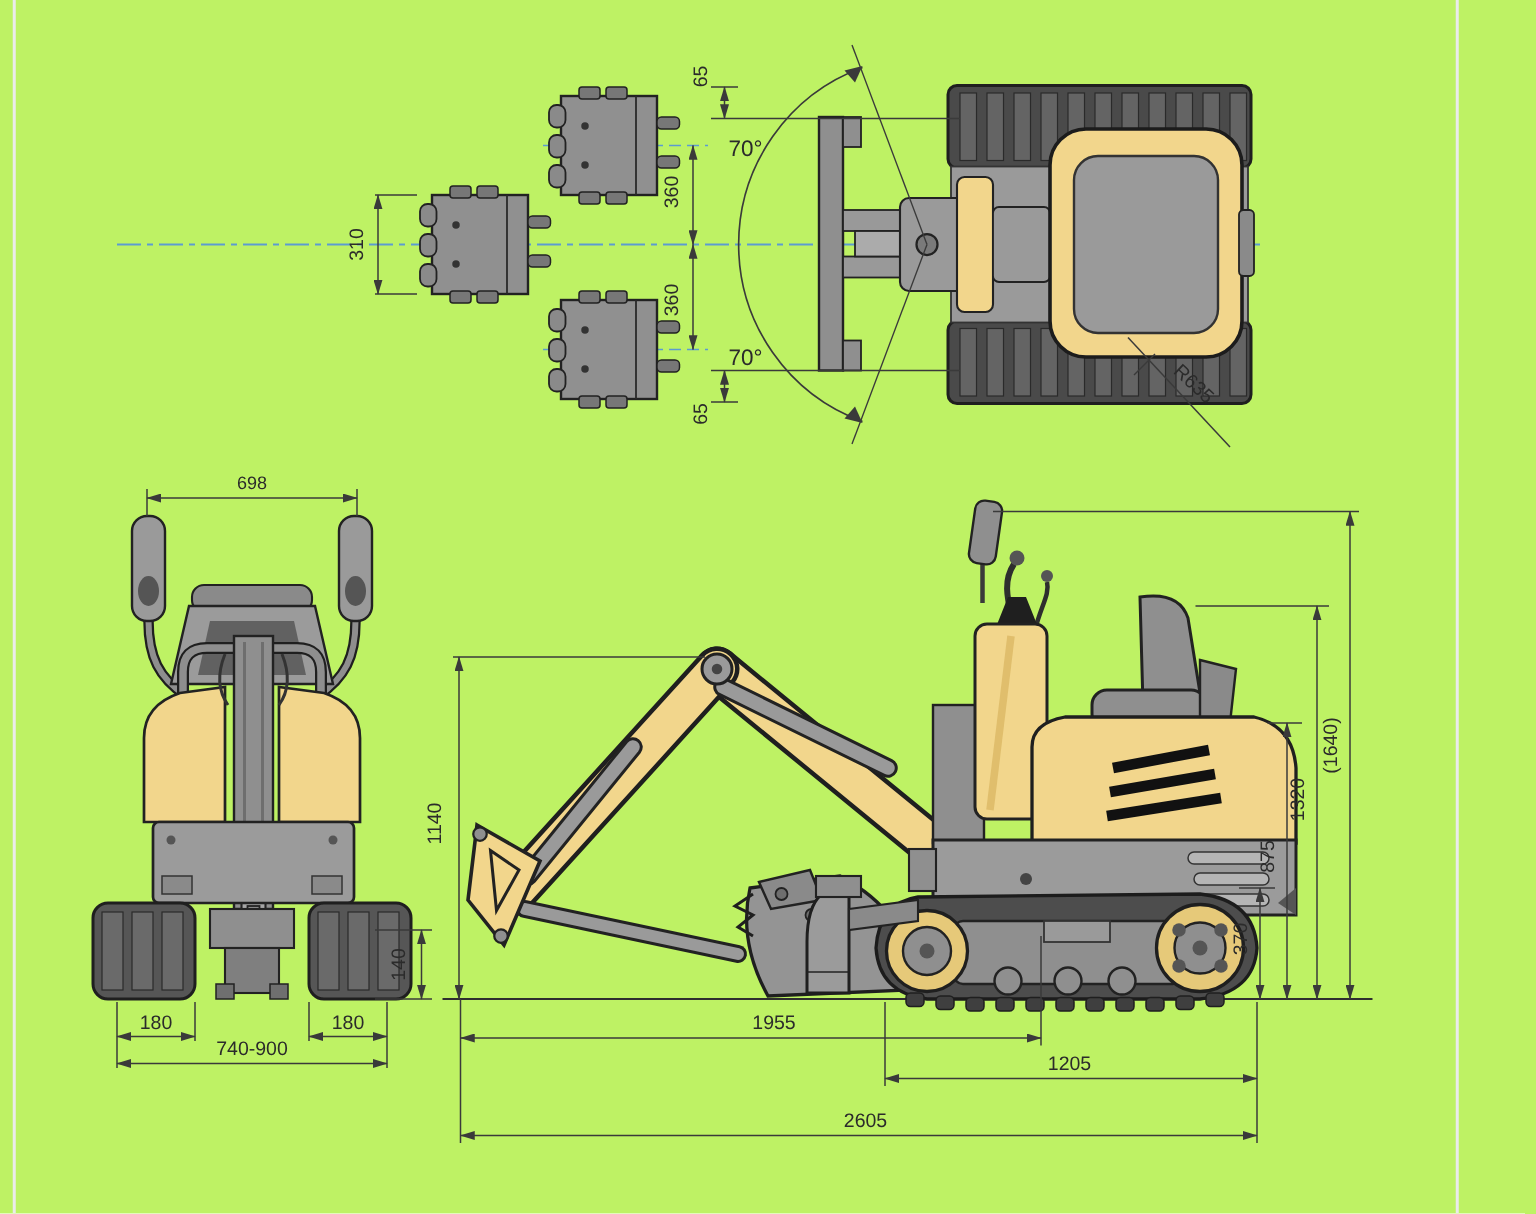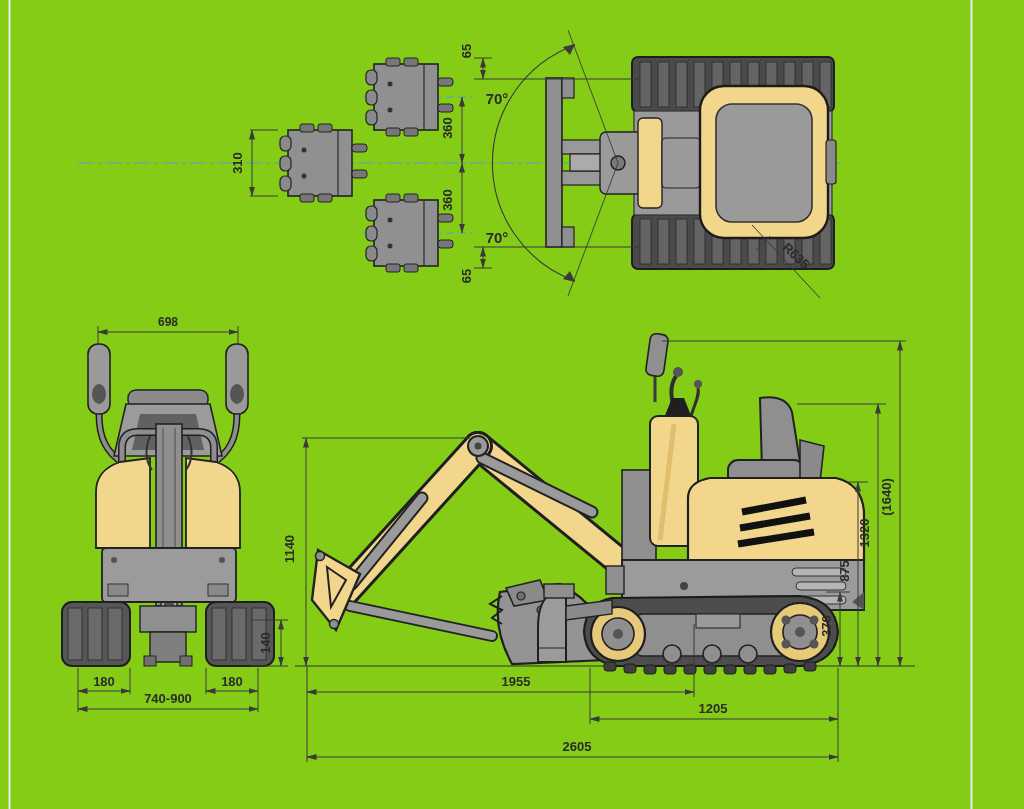--- a/index.html
+++ b/index.html
@@ -1,17 +1,17 @@
 <!DOCTYPE html>
 <html><head>
 <meta charset="utf-8">
 <style>
   html,body{margin:0;padding:0;background:#ffffff;}
-  .page{position:relative;width:1024px;height:809px;background:#84cc16;overflow:hidden;
-        font-family:"Liberation Sans",sans-serif;font-weight:bold;}
+  .page{position:relative;width:1024px;height:809px;background:#bef264;overflow:hidden;
+        font-family:"Liberation Sans",sans-serif;}
   svg{display:block;}
   text{font-family:"Liberation Sans",sans-serif;fill:#2b2b2b;}
   .dimtxt{font-size:13px;}
   .dimtxt-sm{font-size:12px;}
   .angtxt{font-size:15px;}
 </style>
 </head>
 <body>
 
 <div class="page">

